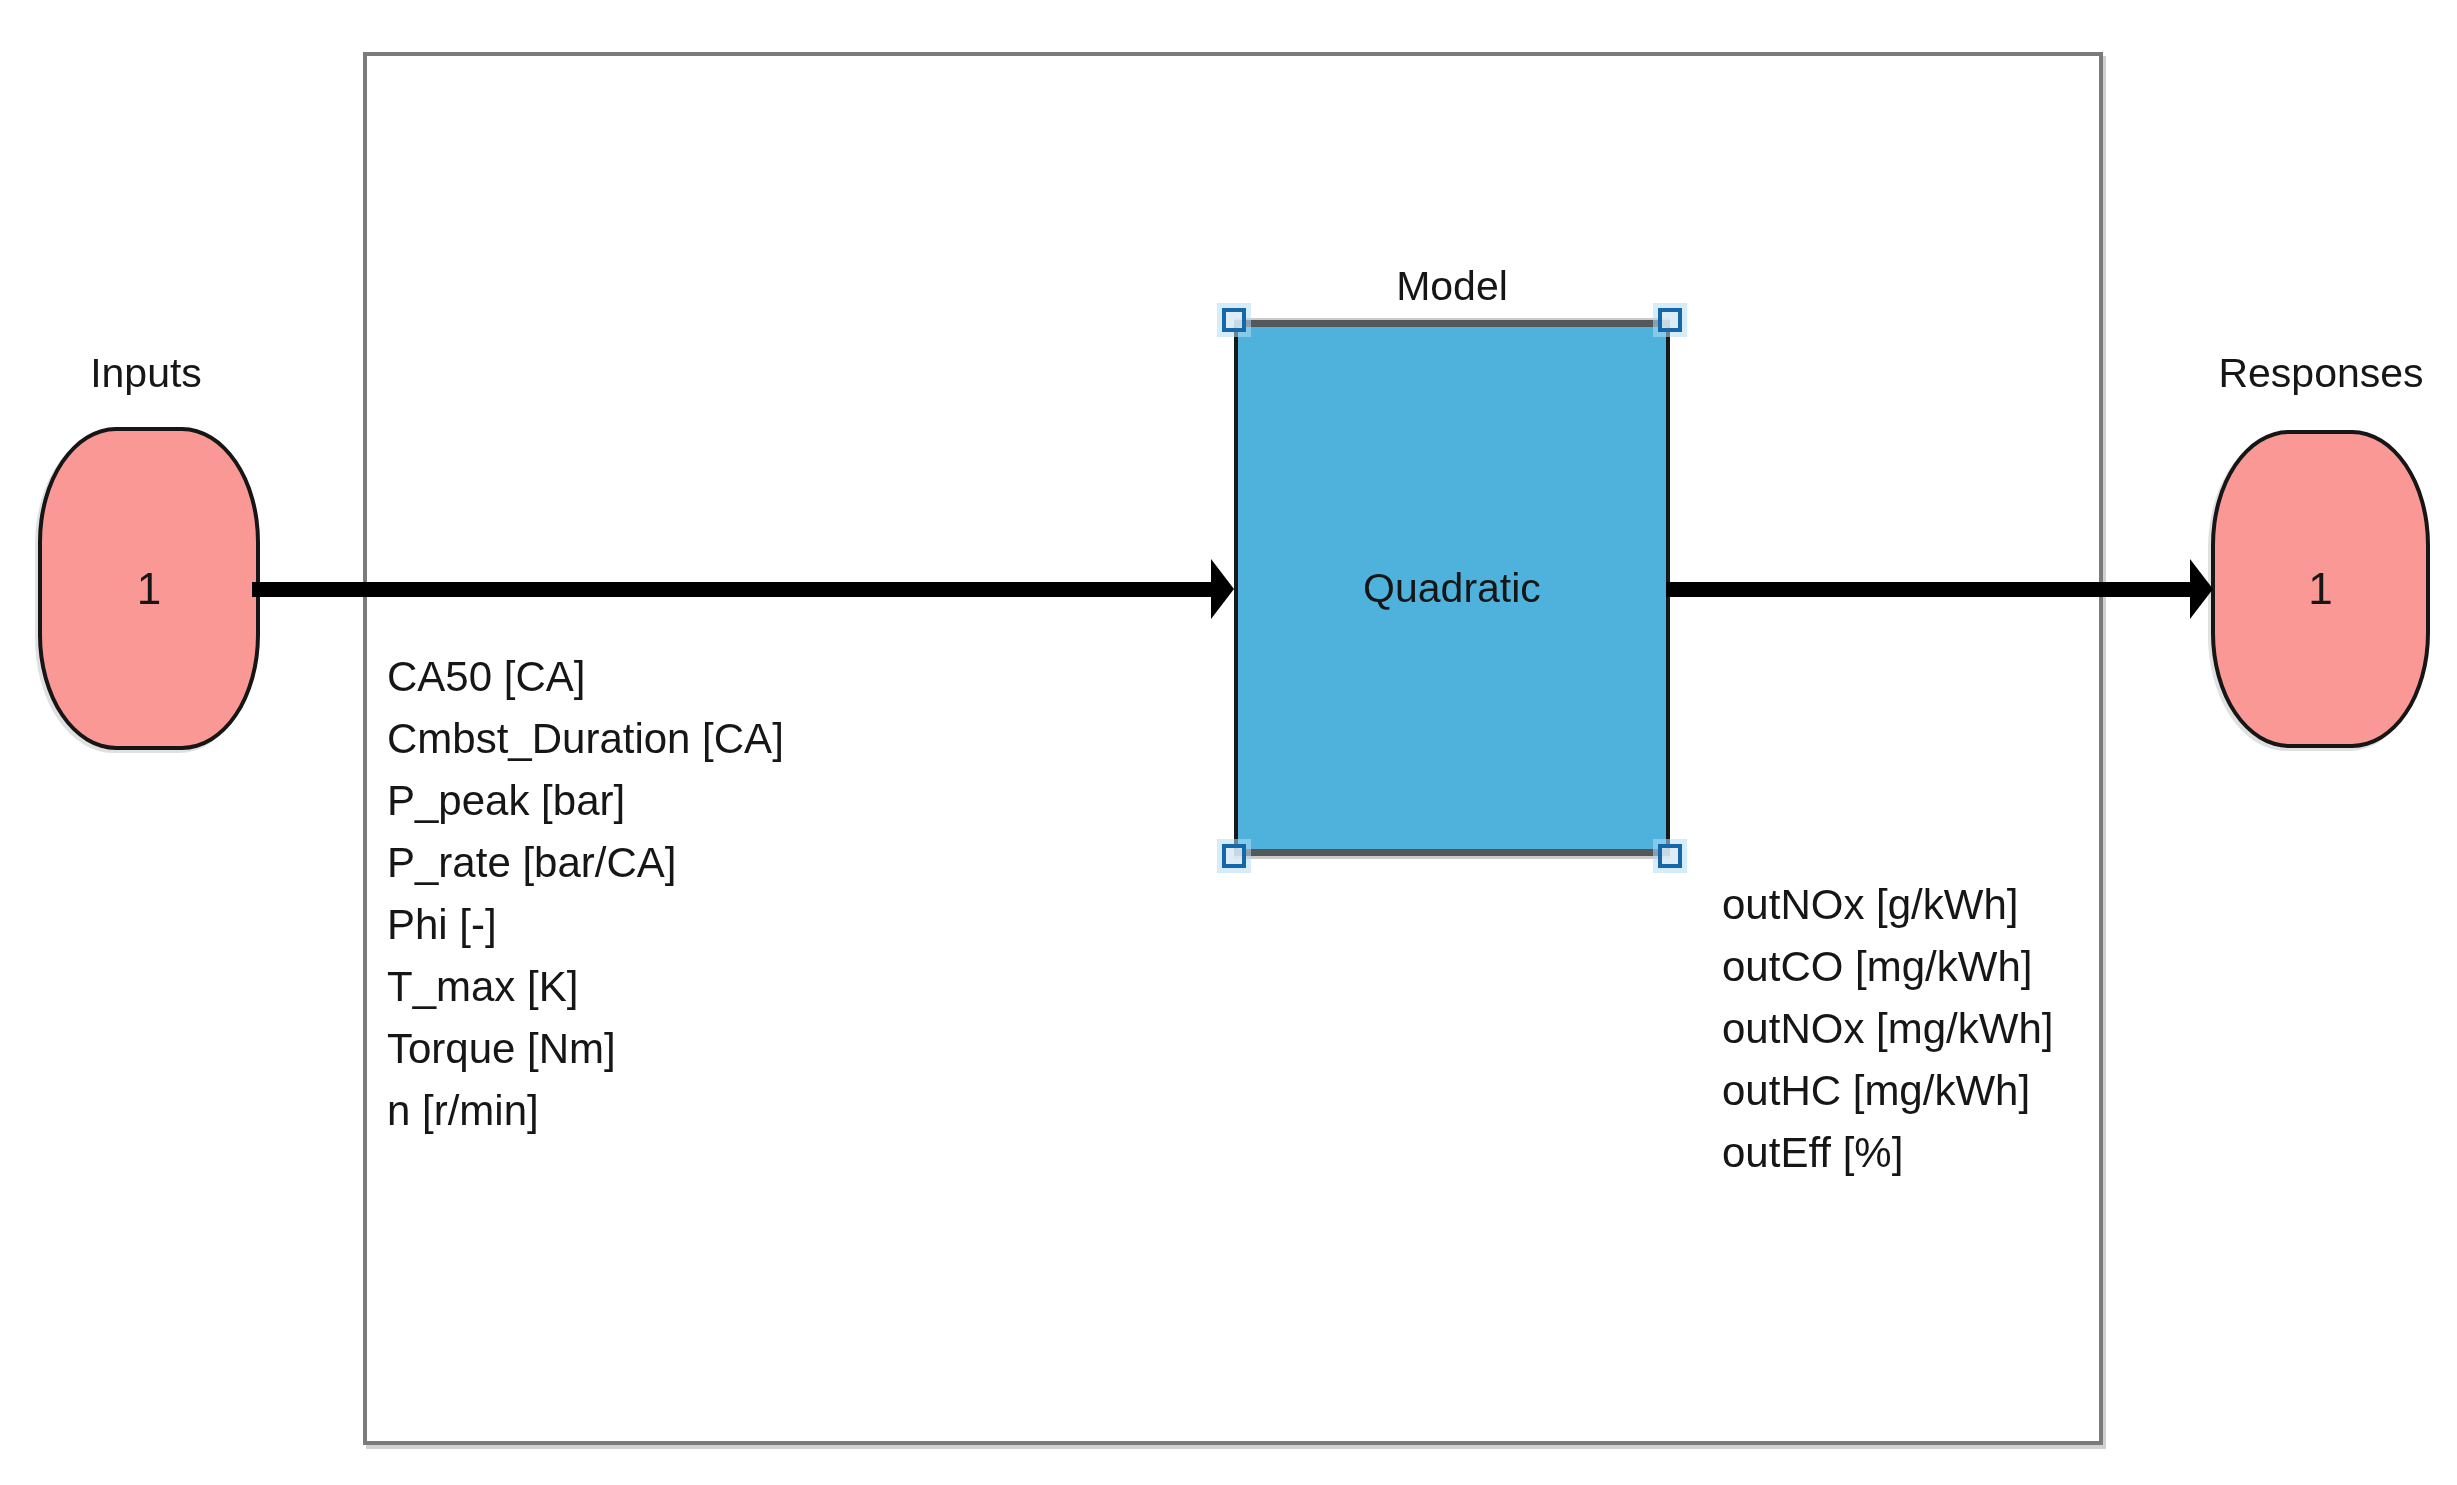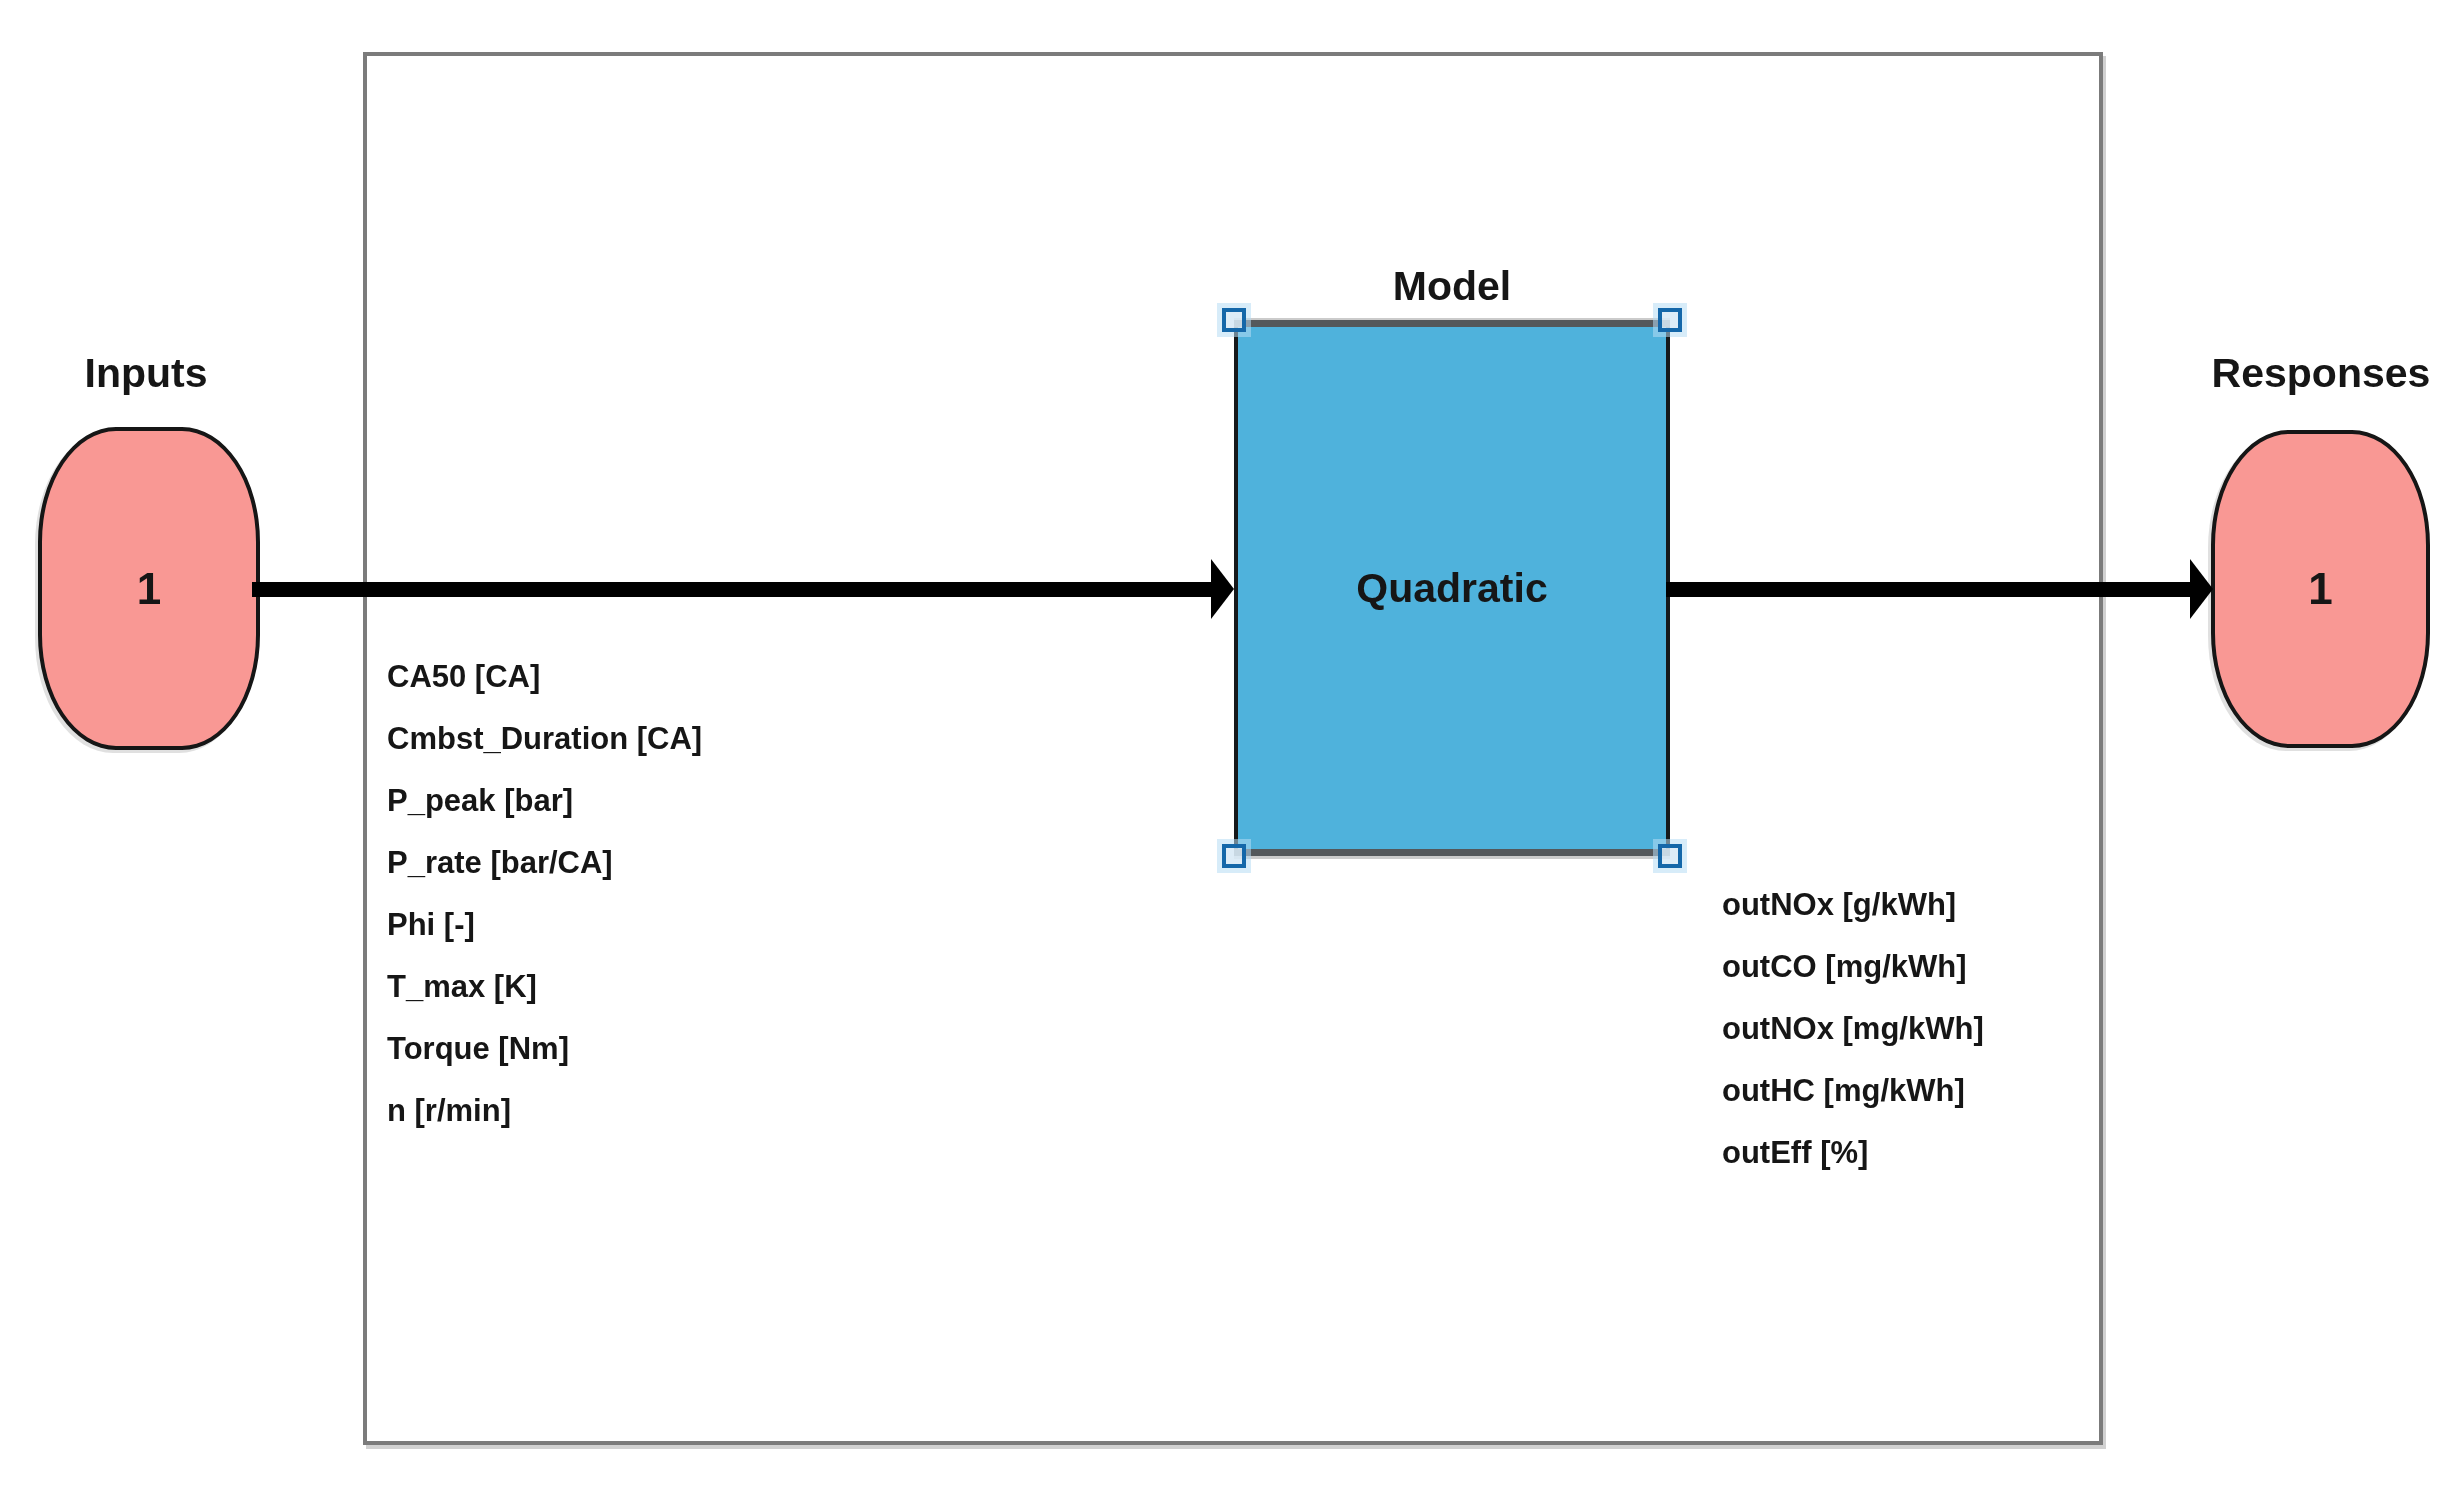--- a/index.html
+++ b/index.html
@@ -9,21 +9,21 @@
     font-family: "Liberation Sans", sans-serif;
   }
   #canvas {
     position: relative;
     width: 2457px;
     height: 1485px;
     background: #ffffff;
     overflow: hidden;
     color: var(--text, #161616);
   }
-  .abs { position: absolute; font-weight: bold; }
+  .abs { position: absolute; }
 
   
   .frame {
     left: 363px; top: 52px;
     width: 1740px; height: 1393px;
     box-sizing: border-box;
     border: 4px solid var(--frame-border, #7b7b7b);
     box-shadow: 3px 4px 0 rgba(0,0,0,0.18);
     background: transparent;
   }
@@ -120,21 +120,21 @@
     border-left: 23px solid var(--arrow, #000000);
     z-index: 7;
   }
   .line-in  { left: 252px;  top: 582px; width: 962px; }
   .head-in  { left: 1211px; top: 559px; }
   .line-out { left: 1666px; top: 582px; width: 526px; }
   .head-out { left: 2190px; top: 559px; }
 
   
   .signal-list {
-    font-size: 31px;
+    font-size: 42px;
     line-height: 62px;
     white-space: nowrap;
     z-index: 3;
   }
   .input-list  { left: 387px;  top: 646px; }
   .output-list { left: 1710px; top: 874px; margin-left: 12px; }
 </style>
 </head>
 <body>
 

